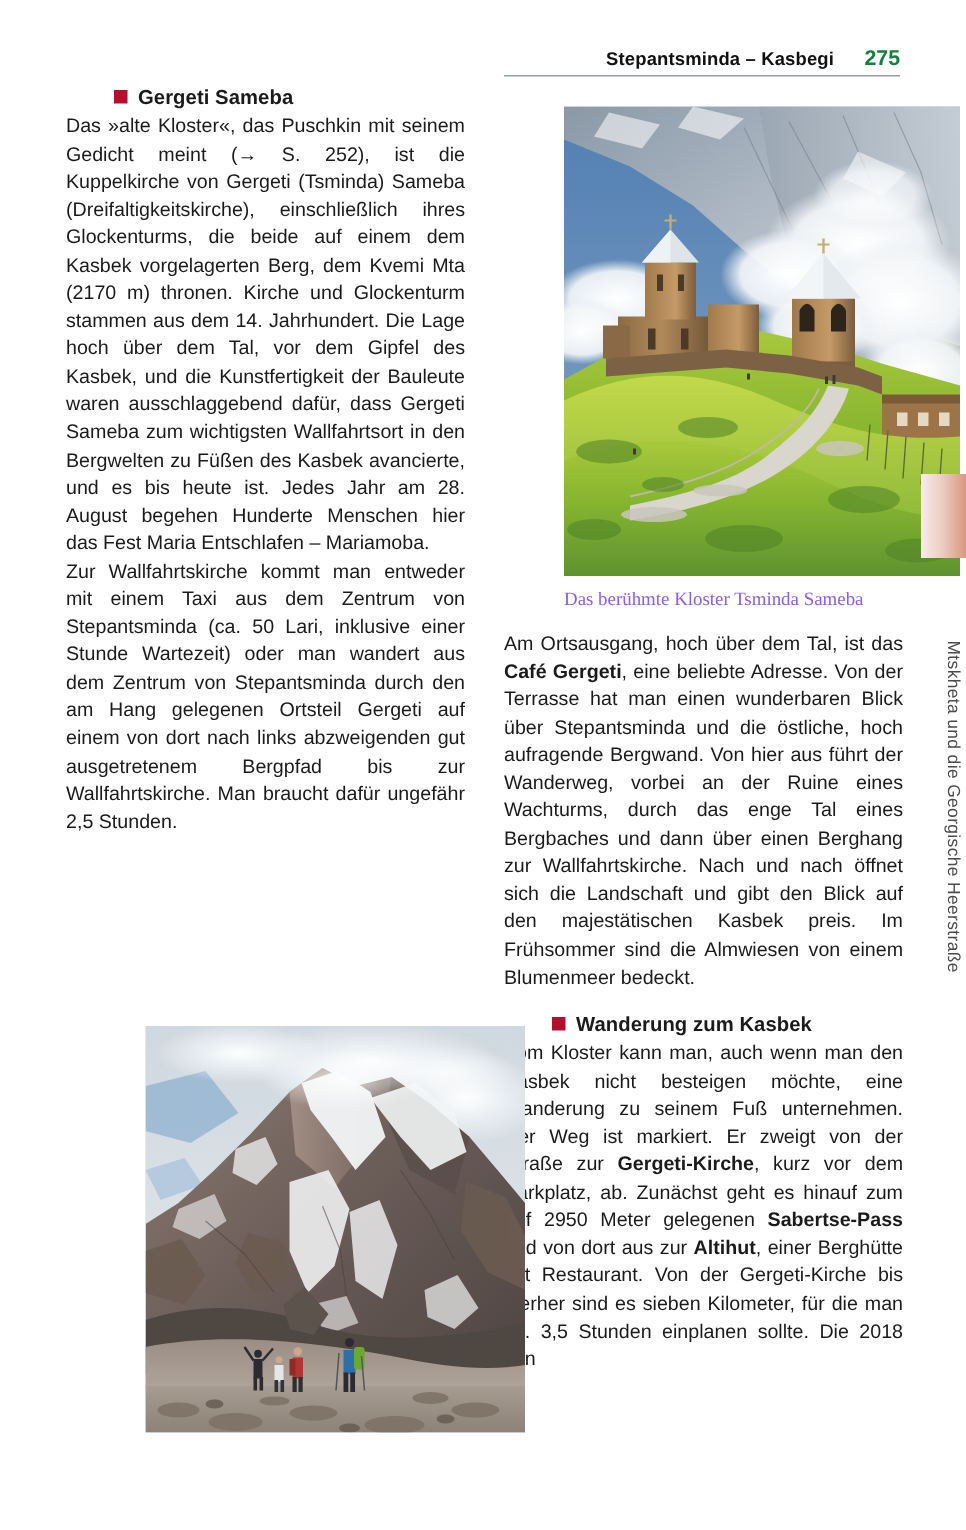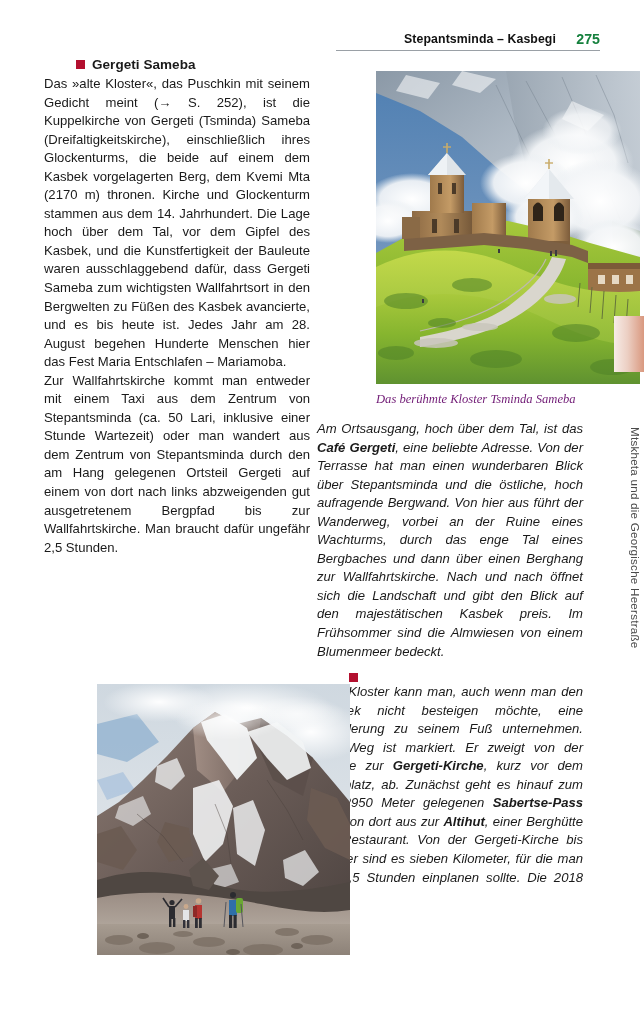--- a/index.html
+++ b/index.html
@@ -54,21 +54,21 @@
   .col {
     position: absolute;
     width: 266px;
     font-size: 13.1px;
     line-height: 18.55px;
     text-align: justify;
     text-justify: inter-word;
     hyphens: manual;
   }
   #col-left  { left: 44px;  top: 55px; }
-  #col-right { left: 317px; top: 420px; font-style: italic; }
+  #col-right { left: 336px; top: 420px; }
 
   .para { margin: 0; }
   .para + .para { margin-top: 0; }
 
   h2.section-head {
     margin: 0 0 1px 0;
     font-size: 13.5px;
     font-weight: bold;
     line-height: 19px;
     display: flex;
@@ -92,24 +92,23 @@
 
   
   .figure { position: absolute; }
   .figure .photo {
     position: relative;
     overflow: hidden;
     background: #cfd6dd;
   }
   .figure .caption {
     font-family: "Liberation Serif", serif;
-    font-style: italic;
     font-size: 12.6px;
     line-height: 16px;
-    color: #701a75;
+    color: #8b5cf6;
     margin-top: 7px;
   }
 
   #fig-monastery { left: 336px; top: 55px; }
   #fig-monastery .photo { width: 264px; height: 313px; }
 
   #fig-hikers { left: 57px; top: 668px; }
   #fig-hikers .photo { width: 253px; height: 271px; }
   #fig-hikers .caption { margin-top: 8px; margin-left: -2px; }
 
@@ -158,20 +157,21 @@
   </h2>
   <p class="para">Das »alte Kloster«, das Puschkin mit seinem Gedicht meint (→ S. 252), ist die Kuppelkirche von Gergeti (Tsminda) Sameba (Dreifaltigkeitskirche), einschließlich ihres Glockenturms, die beide auf einem dem Kasbek vorgelagerten Berg, dem Kvemi Mta (2170 m) thronen. Kirche und Glockenturm stammen aus dem 14. Jahrhundert. Die Lage hoch über dem Tal, vor dem Gipfel des Kasbek, und die Kunstfertigkeit der Bauleute waren ausschlaggebend dafür, dass Gergeti Sameba zum wichtigsten Wallfahrtsort in den Bergwelten zu Füßen des Kasbek avancierte, und es bis heute ist. Jedes Jahr am 28. August begehen Hunderte Menschen hier das Fest Maria Entschlafen – Mariamoba.</p>
   <p class="para">Zur Wallfahrtskirche kommt man entweder mit einem Taxi aus dem Zentrum von Stepantsminda (ca. 50 Lari, inklusive einer Stunde Wartezeit) oder man wandert aus dem Zentrum von Stepantsminda durch den am Hang gelegenen Ortsteil Gergeti auf einem von dort nach links abzweigenden gut ausgetretenem Bergpfad bis zur Wallfahrtskirche. Man braucht dafür ungefähr 2,5 Stunden.</p>
 </div>
 
 <div class="col" id="col-right">
   <p class="para" id="rc-p1"><span>Am Ortsausgang, hoch über dem Tal, ist das </span><b>Café Gergeti</b><span>, eine beliebte Adresse. Von der Terrasse hat man einen wunderbaren Blick über Stepantsminda und die östliche, hoch aufragende Bergwand. Von hier aus führt der Wanderweg, vorbei an der Ruine eines Wachturms, durch das enge Tal eines Bergbaches und dann über einen Berghang zur Wallfahrtskirche. Nach und nach öffnet sich die Landschaft und gibt den Blick auf den majestätischen Kasbek preis. Im Frühsommer sind die Almwiesen von einem Blumenmeer bedeckt.</span></p>
   <div class="spacer-before-head"></div>
   <h2 class="section-head">
     <span class="bullet-square"></span>
+    <span>Wanderung zum Kasbek</span>
   </h2>
   <p class="para" id="rc-p2"><span>Vom Kloster kann man, auch wenn man den Kasbek nicht besteigen möchte, eine Wanderung zu seinem Fuß unternehmen. Der Weg ist markiert. Er zweigt von der Straße zur </span><b>Gergeti-Kirche</b><span>, kurz vor dem Parkplatz, ab. Zunächst geht es hinauf zum auf 2950 Meter gelegenen </span><b>Sabertse-Pass</b><span> und von dort aus zur </span><b>Altihut</b><span>, einer Berghütte mit Restaurant. Von der Gergeti-Kirche bis hierher sind es sieben Kilometer, für die man ca. 3,5 Stunden einplanen sollte. Die 2018 von</span></p>
 </div>
 
 <figure class="figure" id="fig-monastery">
   <div class="photo">
     <svg viewBox="0 0 264 313" preserveAspectRatio="none" aria-hidden="true">
       <defs>
         <linearGradient id="mg-sky" x1="0" y1="0" x2="0" y2="1">
           <stop offset="0%" stop-color="#4f7fb2"></stop>

